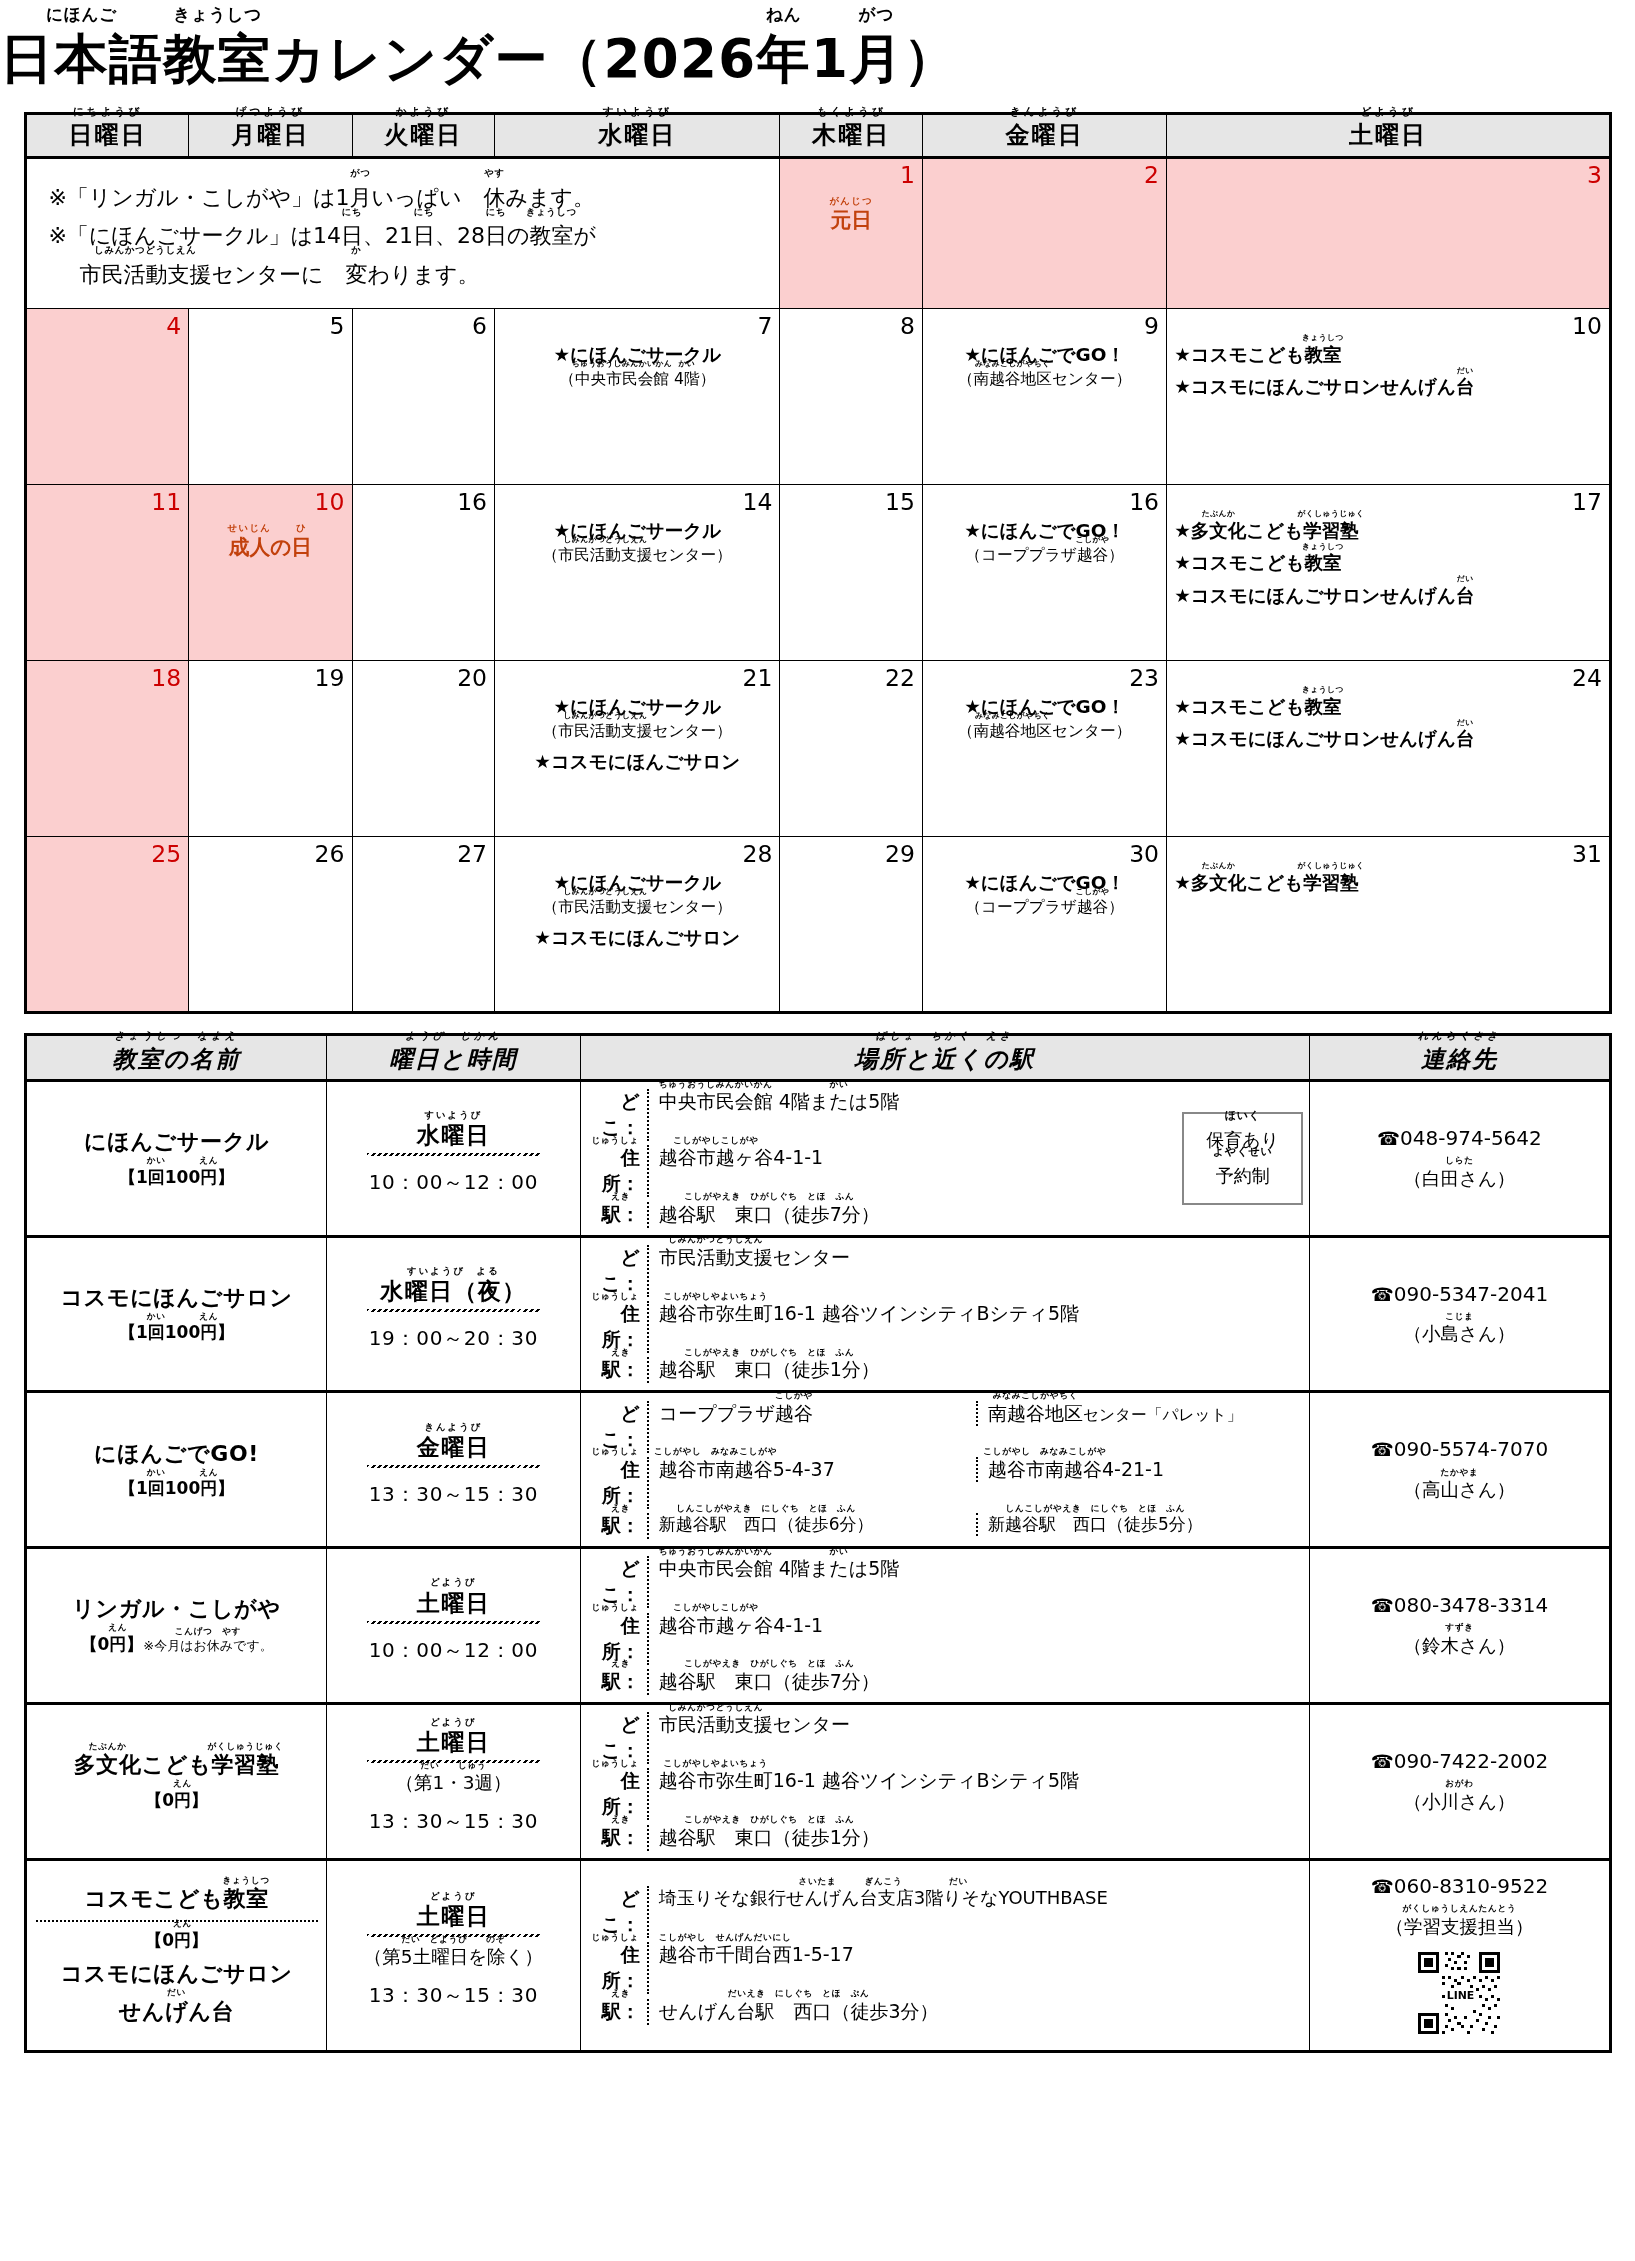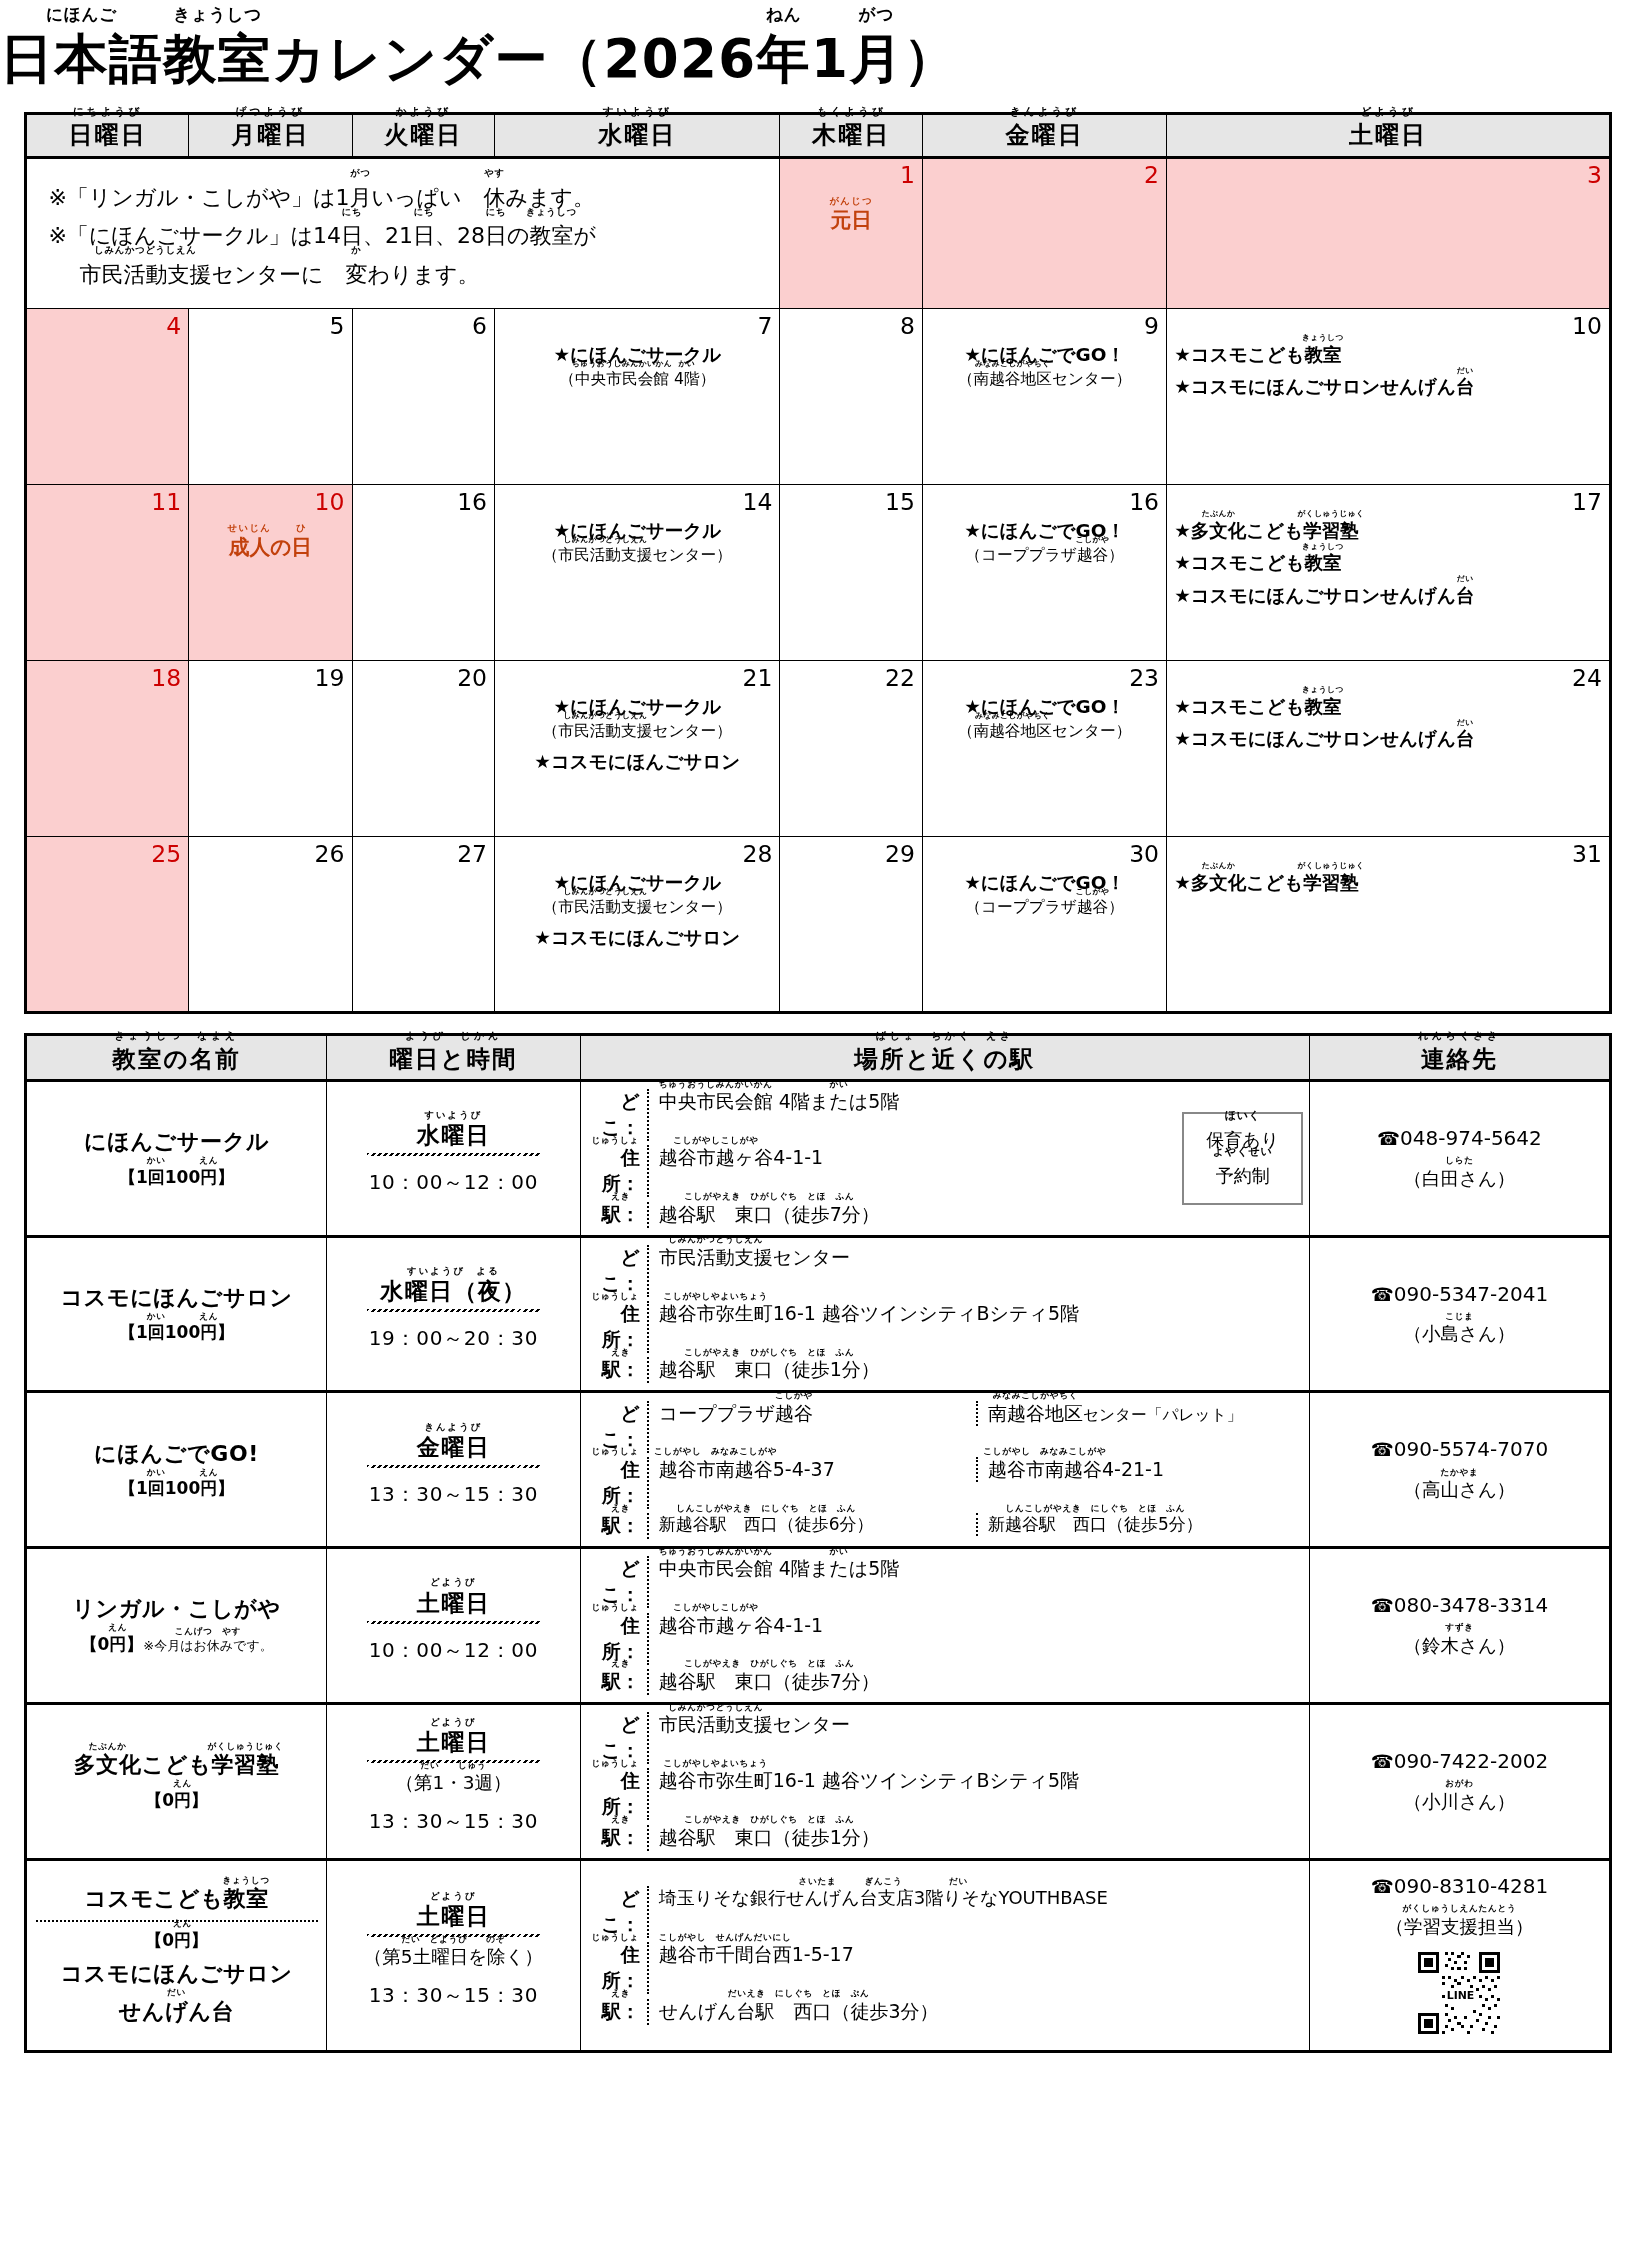--- a/index.html
+++ b/index.html
@@ -114,20 +114,21 @@
     border-collapse: collapse;
     width: calc(100% - 48px);
     table-layout: fixed;
   }
   .info th, .info td { border: 1.4px solid #000; }
   .info thead th {
     background: #e6e6e6;
     border-bottom: 3.6px solid #000;
     height: 46px; text-align: center; vertical-align: bottom;
     padding-bottom: 4.3px;
+    font-style: italic;
   }
   .info tbody tr { border-bottom: 3.6px solid #000; }
   .info tbody td { border-top: 3.6px solid #000; }
   .hdr { display:inline-block; position: relative; font-size: 23.5px; font-weight: bold; letter-spacing: 2.1px; }
   .hdr .rt { position:absolute; left:50%; transform:translateX(-50%); bottom:100%;
              font-size:10px; font-weight:bold; letter-spacing:3.6px; white-space:nowrap; }
   col.i-name { width: 19.0%; }
   col.i-time { width: 16.0%; }
   col.i-loc  { width: 46.0%; }
   col.i-con  { width: 19.0%; }
@@ -543,21 +544,21 @@
       <div class="loc-grid">
         <div class="loc-lab">どこ：</div>
         <div class="loc-val" style="font-size:18px"><span class="ruby"><span class="rt">さいたま　　　ぎんこう　　　　　だい</span><span class="rb">埼玉りそな銀行せんげん台支店3階りそなYOUTHBASE</span></span></div>
         <div class="loc-lab"><span class="ruby"><span class="rt">じゅうしょ</span><span class="rb">住所：</span></span></div>
         <div class="loc-val"><span class="ruby"><span class="rt">こしがやし　せんげんだいにし</span><span class="rb">越谷市千間台西</span></span><span>1-5-17</span></div>
         <div class="loc-lab"><span class="ruby"><span class="rt">えき</span><span class="rb">駅：</span></span></div>
         <div class="loc-val"><span class="ruby"><span class="rt">だいえき　にしぐち　とほ　ぷん</span><span class="rb">せんげん台駅　西口（徒歩3分）</span></span></div>
       </div>
     </td>
     <td class="cell">
-      <div class="ccontact"><span class="tel-glyph">☎</span><span>090-8310-4281</span></div>
+      <div class="ccontact"><span class="tel-glyph">☎</span><span>060-8310-9522</span></div>
       <div class="cperson"><span class="ruby"><span class="rt">がくしゅうしえんたんとう</span><span class="rb">（学習支援担当）</span></span></div>
       <div class="qr">
         <svg width="88" height="88" viewBox="0 0 29 29" shape-rendering="crispEdges" aria-hidden="true">
           <rect width="29" height="29" fill="#fff"></rect>
           <g fill="#000">
             <rect x="1" y="1" width="7" height="7"></rect>
                 <rect x="2" y="2" width="5" height="5" fill="#fff"></rect>
                 <rect x="3" y="3" width="3" height="3"></rect>
             <rect x="21" y="1" width="7" height="7"></rect>
                 <rect x="22" y="2" width="5" height="5" fill="#fff"></rect>

